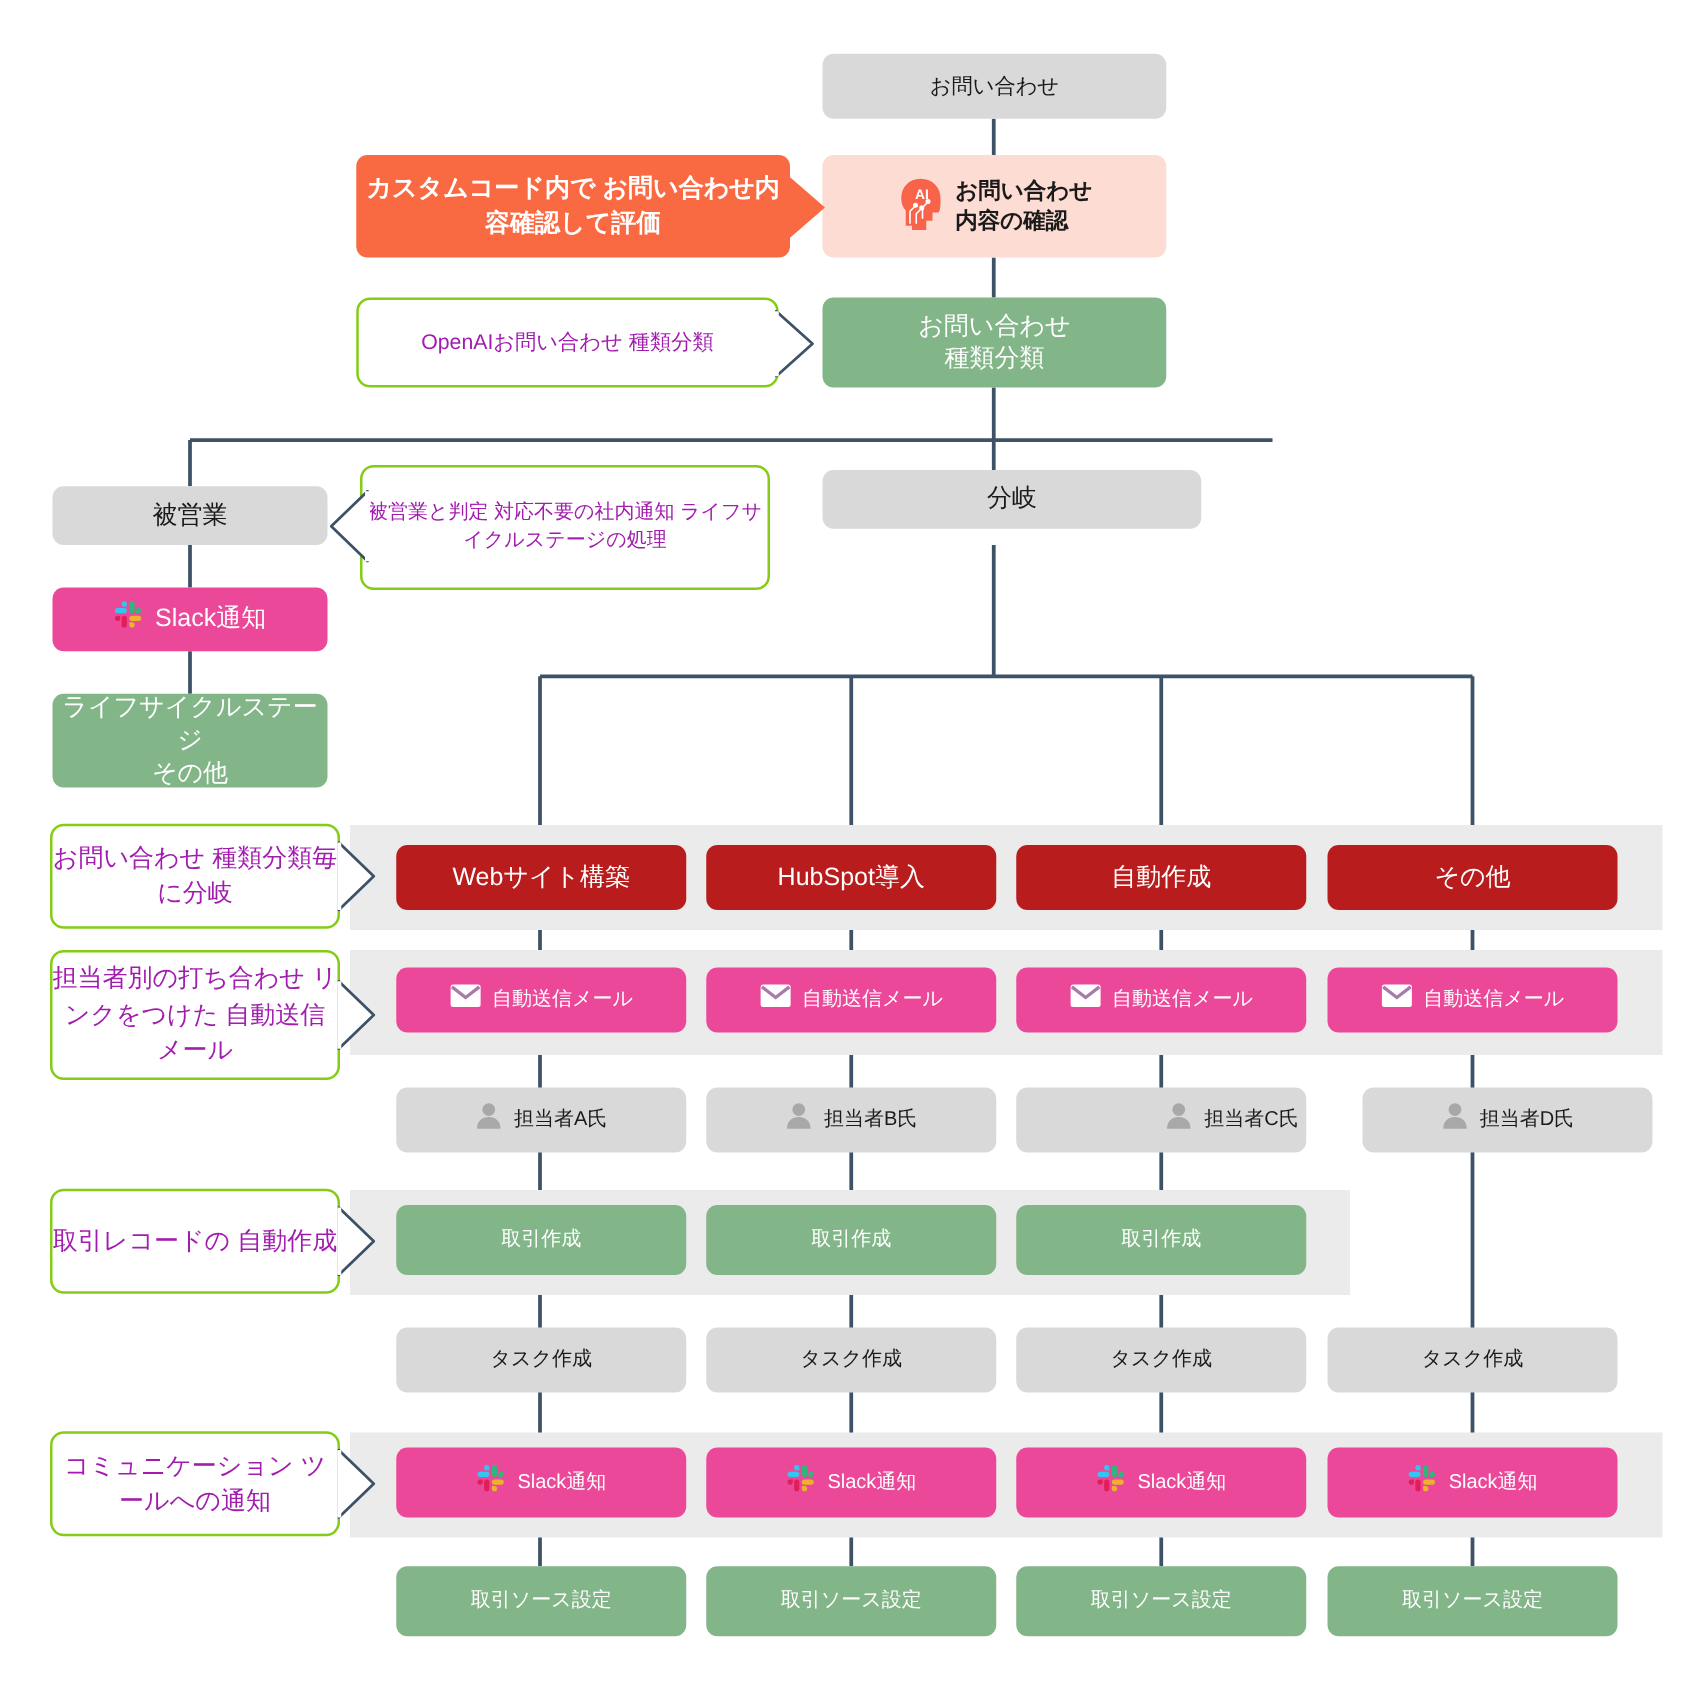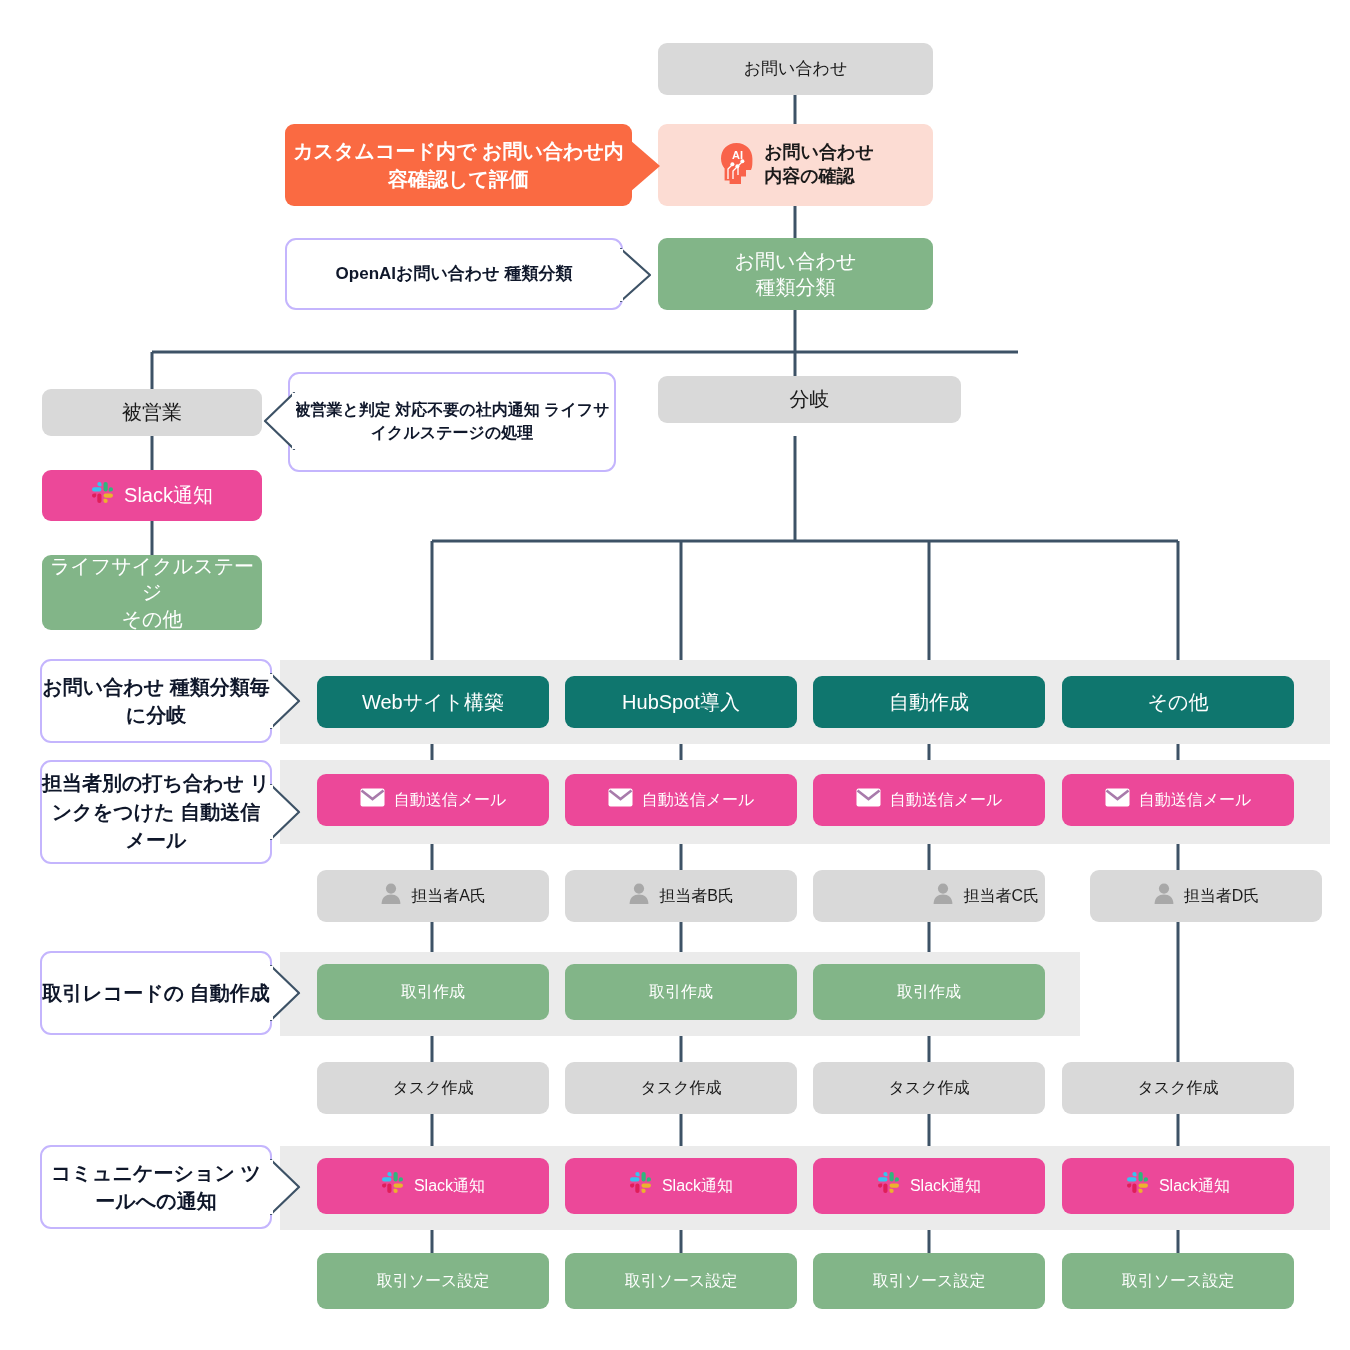--- a/index.html
+++ b/index.html
@@ -23,33 +23,33 @@
     position:absolute;z-index:3;
     border-radius:9px;
     display:flex;align-items:center;justify-content:center;
     text-align:center;
     line-height:1.32;
     box-sizing:border-box;
     padding:4px 6px;
   }
   .node .lbl{display:block;}
   .n-grey   {background:#d9d9d9;color:#1a1a1a;}
-  .n-dgrey  {background:#0f766e;color:#ffffff;}
+  .n-dgrey  {background:#b91c1c;color:#ffffff;}
   .n-green  {background:#82b588;color:#ffffff;}
   .n-purple {background:#ec4899;color:#ffffff;}
   .n-peach  {background:#fcdcd3;color:#1a1a1a;}
 
   
   .callout{
     position:absolute;z-index:4;box-sizing:border-box;
     display:flex;align-items:center;justify-content:center;text-align:center;
     line-height:1.42;border-radius:11px;
   }
   .callout-white{
-    background:#ffffff;border:2px solid #c4b5fd;color:#0f172a;font-weight:bold;
+    background:#ffffff;border:2px solid #84cc16;color:#a21caf;font-weight:normal;
   }
   .callout-orange{
     background:#fa6a42;color:#ffffff;font-weight:bold;border-radius:9px;
   }
   
   .arw-white{position:absolute;z-index:5;}
   
   .arw-orange{position:absolute;z-index:5;}
 
   

